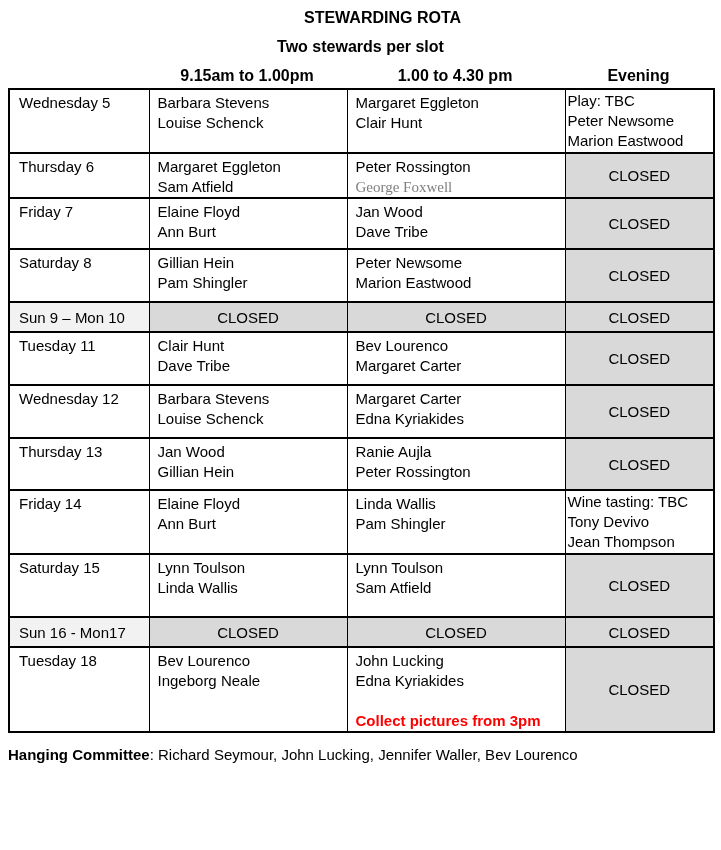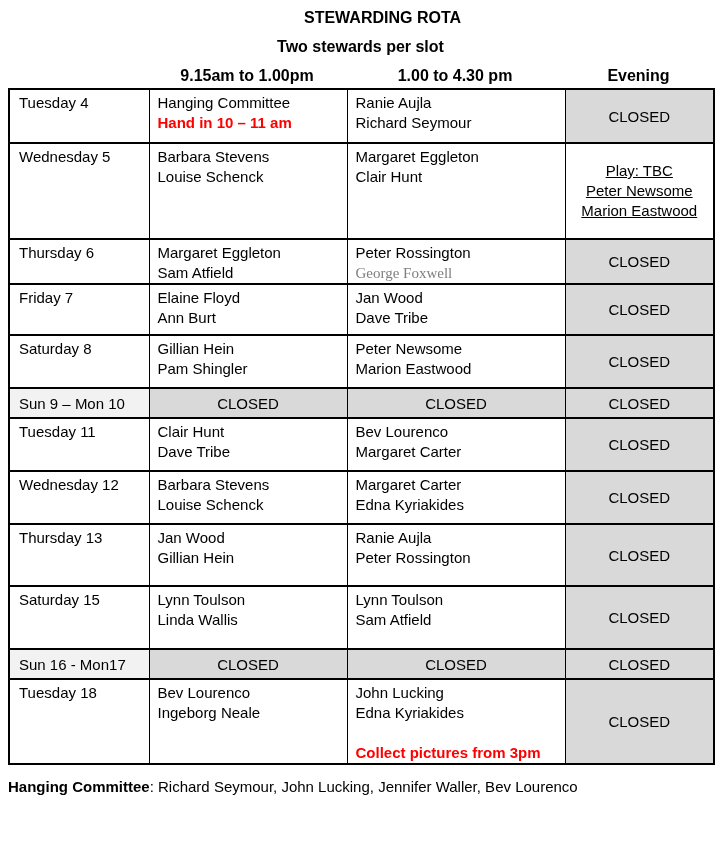--- a/index.html
+++ b/index.html
@@ -53,21 +53,21 @@
   td.date-cell.shaded{
     background:var(--shaded-date-bg);vertical-align:middle;padding-top:0;
   }
   td.names{
     vertical-align:top;padding:3px 4px 0 8px;line-height:20px;
   }
   td.closed{
     background:var(--closed-bg);text-align:center;vertical-align:middle;
   }
   td.event{
-    text-align:center;vertical-align:middle;line-height:20px;padding:17px 2px;text-decoration:underline;
+    text-align:left;vertical-align:middle;line-height:20px;padding:1px 2px;
   }
   .line.red{color:var(--red);font-weight:bold;}
   .line.gray{color:var(--gray-text);font-family:Liberation Serif, serif;}
   .footer-note{
     margin:13px 0 0 8px;font-size:15px;color:#000;
   }
   .footer-note b{font-weight:bold;}
 </style>
 </head>
 <body>
@@ -87,32 +87,20 @@
   </div>
 
   <table class="rota">
     <colgroup>
       <col class="w1">
         <col class="w2">
         <col class="w3">
         <col class="w4">
     </colgroup>
     <tbody id="rota-body">
-        <tr style="height: 54px;">
-          <td class="date-cell">Tuesday 4</td>
-          <td class="names">
-            <div class="line">Hanging Committee</div>
-            <div class="line red">Hand in 10 – 11 am</div>
-          </td>
-          <td class="names">
-            <div class="line">Ranie Aujla</div>
-            <div class="line">Richard Seymour</div>
-          </td>
-          <td class="closed"><span>CLOSED</span></td>
-        </tr>
         <tr style="height: 63px;">
           <td class="date-cell">Wednesday 5</td>
           <td class="names">
             <div class="line">Barbara Stevens</div>
             <div class="line">Louise Schenck</div>
           </td>
           <td class="names">
             <div class="line">Margaret Eggleton</div>
             <div class="line">Clair Hunt</div>
           </td>
@@ -181,31 +169,47 @@
           <td class="names">
             <div class="line">Barbara Stevens</div>
             <div class="line">Louise Schenck</div>
           </td>
           <td class="names">
             <div class="line">Margaret Carter</div>
             <div class="line">Edna Kyriakides</div>
           </td>
           <td class="closed"><span>CLOSED</span></td>
         </tr>
-        <tr style="height: 62px;">
+        <tr style="height: 52px;">
           <td class="date-cell">Thursday 13</td>
           <td class="names">
             <div class="line">Jan Wood</div>
             <div class="line">Gillian Hein</div>
           </td>
           <td class="names">
             <div class="line">Ranie Aujla</div>
             <div class="line">Peter Rossington</div>
           </td>
           <td class="closed"><span>CLOSED</span></td>
+        </tr>
+        <tr style="height: 62px;">
+          <td class="date-cell">Friday 14</td>
+          <td class="names">
+            <div class="line">Elaine Floyd</div>
+            <div class="line">Ann Burt</div>
+          </td>
+          <td class="names">
+            <div class="line">Linda Wallis</div>
+            <div class="line">Pam Shingler</div>
+          </td>
+          <td class="event">
+            <div class="line">Wine tasting: TBC</div>
+            <div class="line">Tony Devivo</div>
+            <div class="line">Jean Thompson</div>
+          </td>
         </tr>
         <tr style="height: 63px;">
           <td class="date-cell">Saturday 15</td>
           <td class="names">
             <div class="line">Lynn Toulson</div>
             <div class="line">Linda Wallis</div>
           </td>
           <td class="names">
             <div class="line">Lynn Toulson</div>
             <div class="line">Sam Atfield</div>

